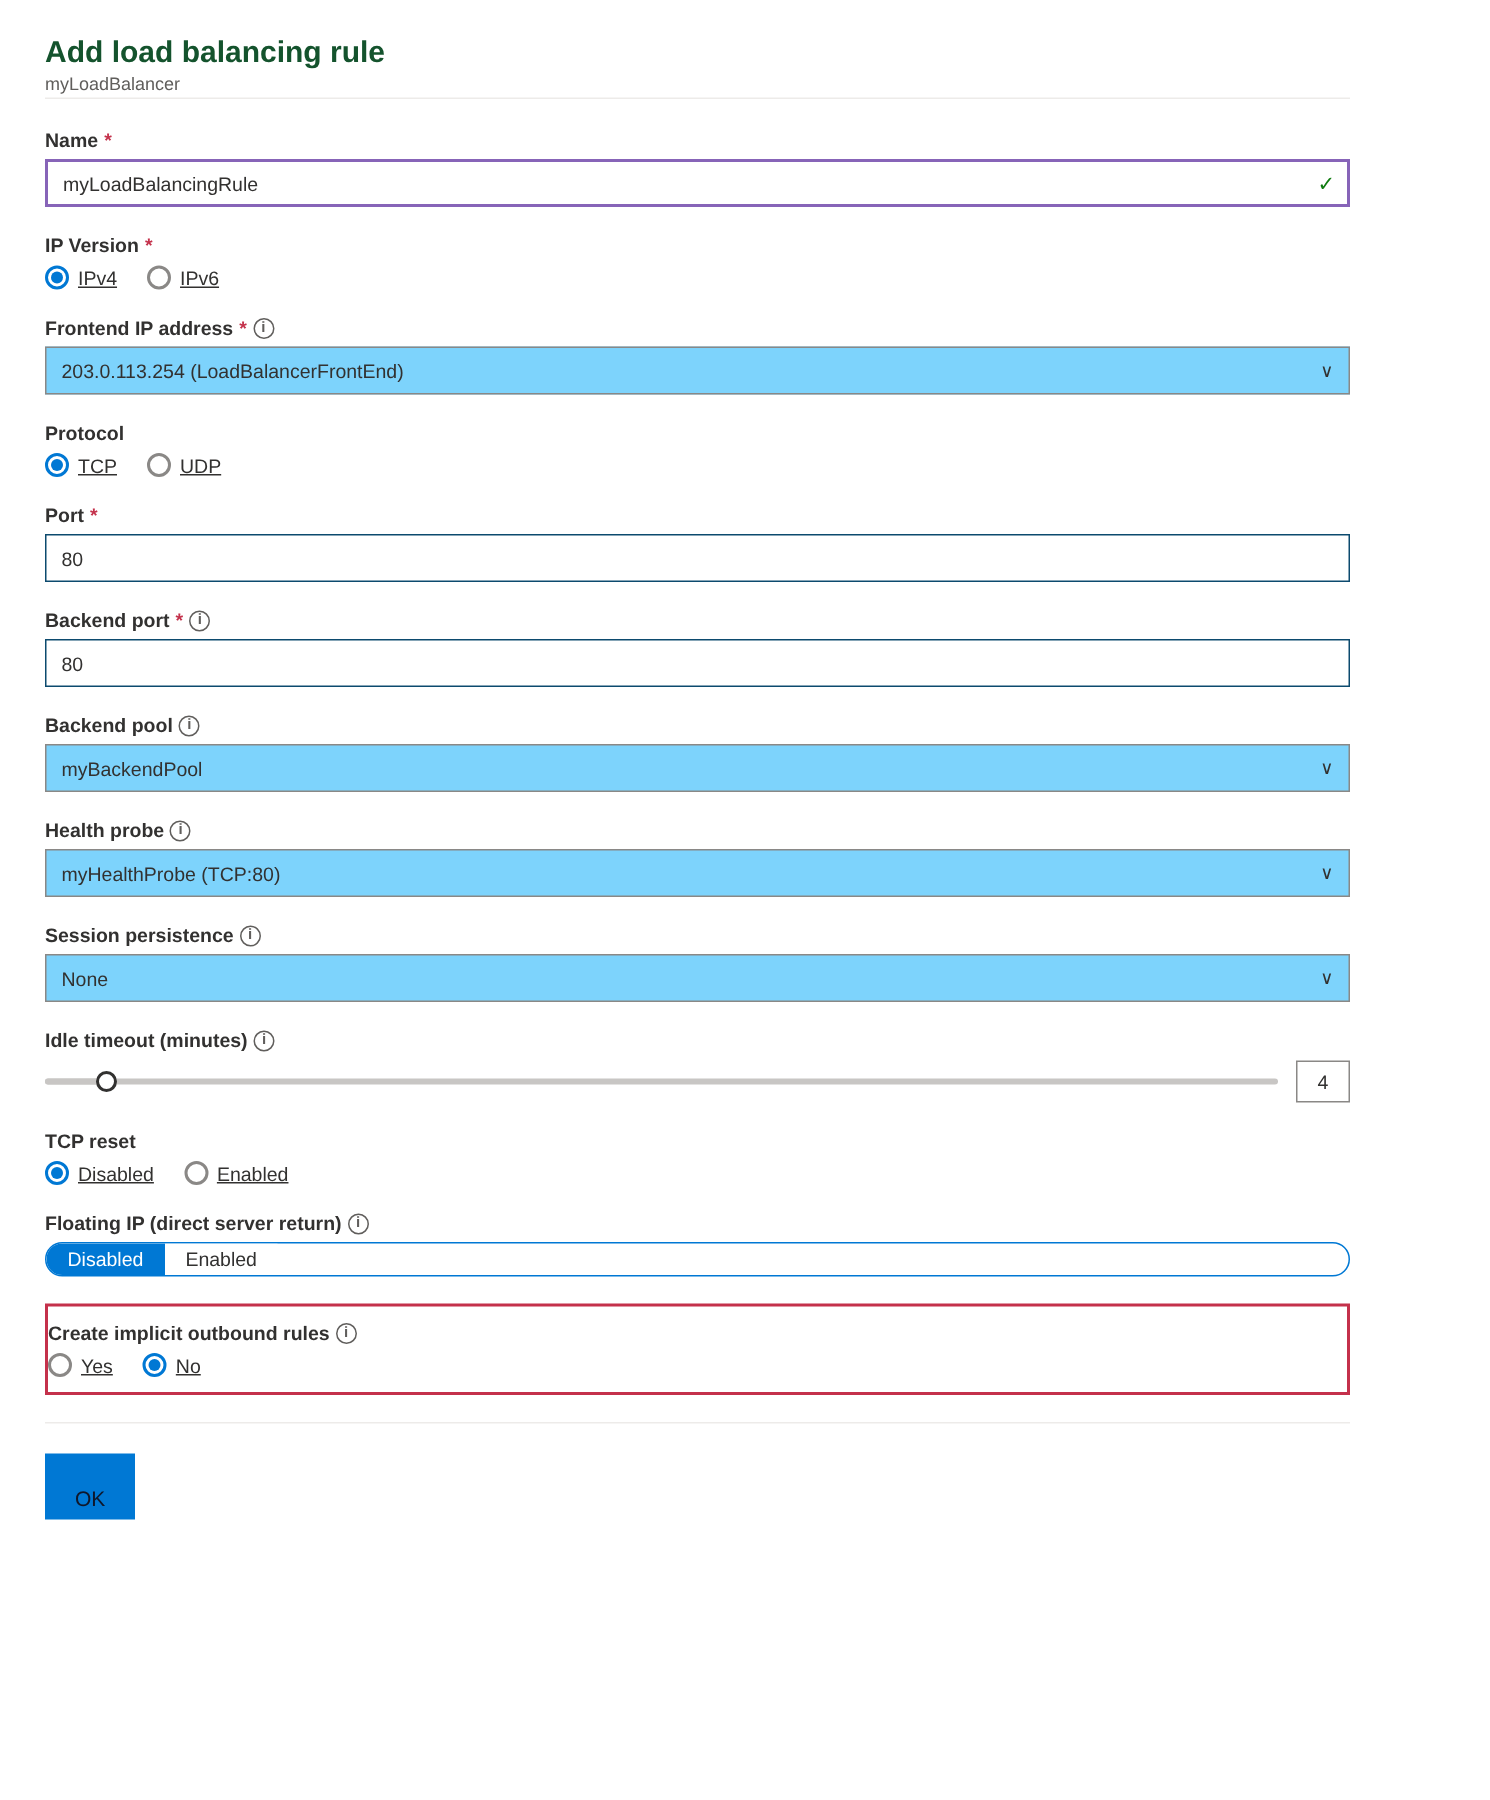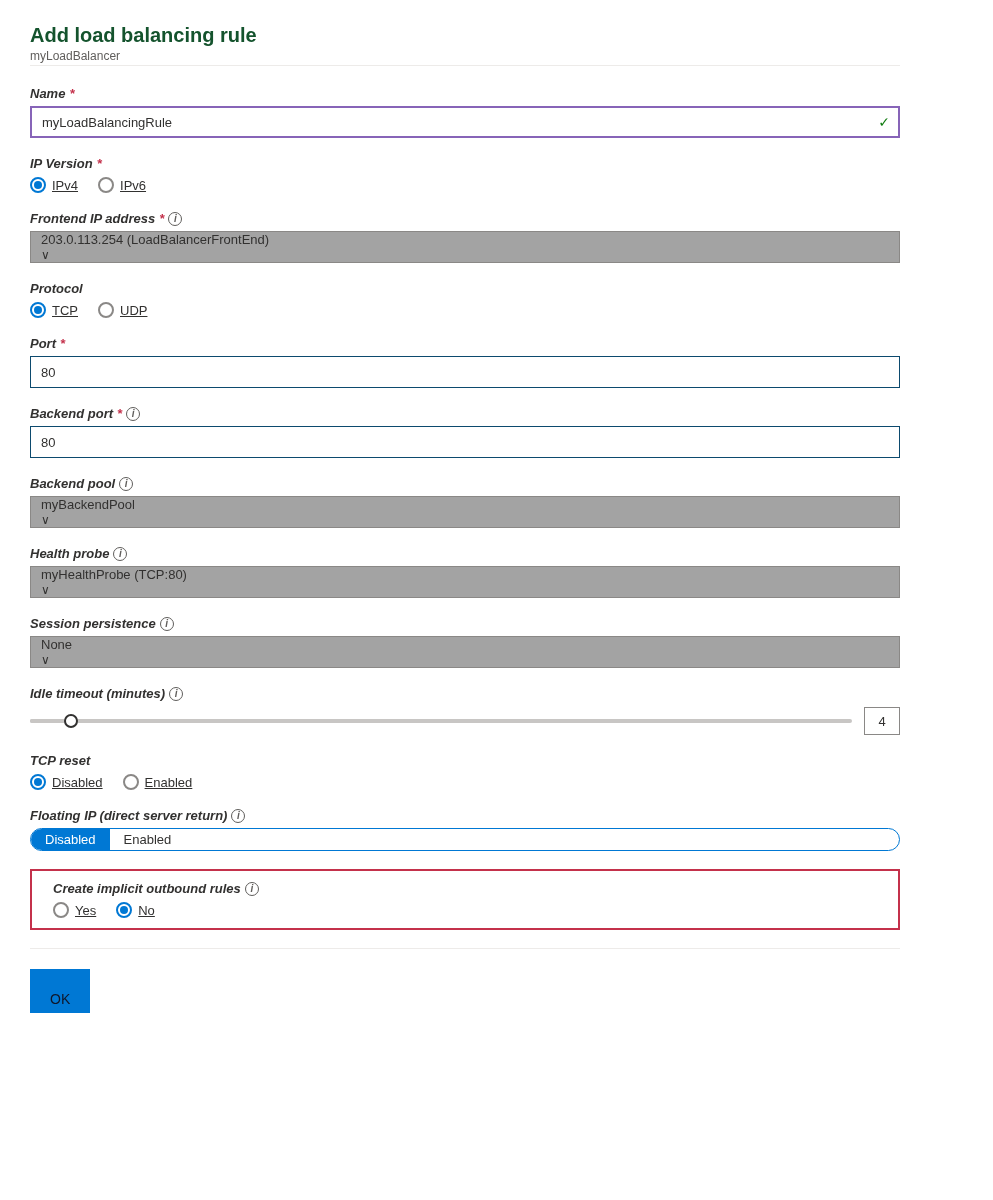--- a/index.html
+++ b/index.html
@@ -31,21 +31,20 @@
       margin-bottom: 18px;
     }
     .form-label {
       font-size: 13px;
       font-weight: 600;
       color: #323130;
       margin-bottom: 5px;
       display: flex;
       align-items: center;
       gap: 4px;
-      font-style: italic;
     }
     .required-star {
       color: #c4314b;
     }
     .info-icon {
       display: inline-flex;
       align-items: center;
       justify-content: center;
       width: 14px;
       height: 14px;
@@ -80,26 +79,26 @@
       color: #107c10;
       font-size: 14px;
     }
     .dropdown {
       width: 100%;
       height: 32px;
       padding: 0 10px;
       border: 1px solid #8a8886;
       font-size: 13px;
       color: #323130;
-      background: #a3a3a3;
-      display: flex;
+      background: #7dd3fc;
+      display: flex;
+      align-items: center;
       justify-content: space-between;
       cursor: pointer;
       position: relative;
-      flex-direction: column;
     }
     .dropdown-arrow {
       color: #323130;
       font-size: 12px;
     }
     .radio-group {
       display: flex;
       align-items: center;
       gap: 20px;
       margin-top: 6px;
@@ -191,21 +190,21 @@
       color: #323130;
       border: none;
     }
     .pill-toggle .pill-btn.active {
       background: #0078d4;
       color: #fff;
     }
     
     .highlighted-section {
       border: 2px solid #c4314b;
-      padding: 10px 21px;
+      padding: 10px 0;
       margin-bottom: 18px;
     }
     
     .btn-ok {
       background: #0078d4;
       color: #0f172a;
       border: none;
       padding: 22px 20px;
       font-size: 14px;
       cursor: pointer;

